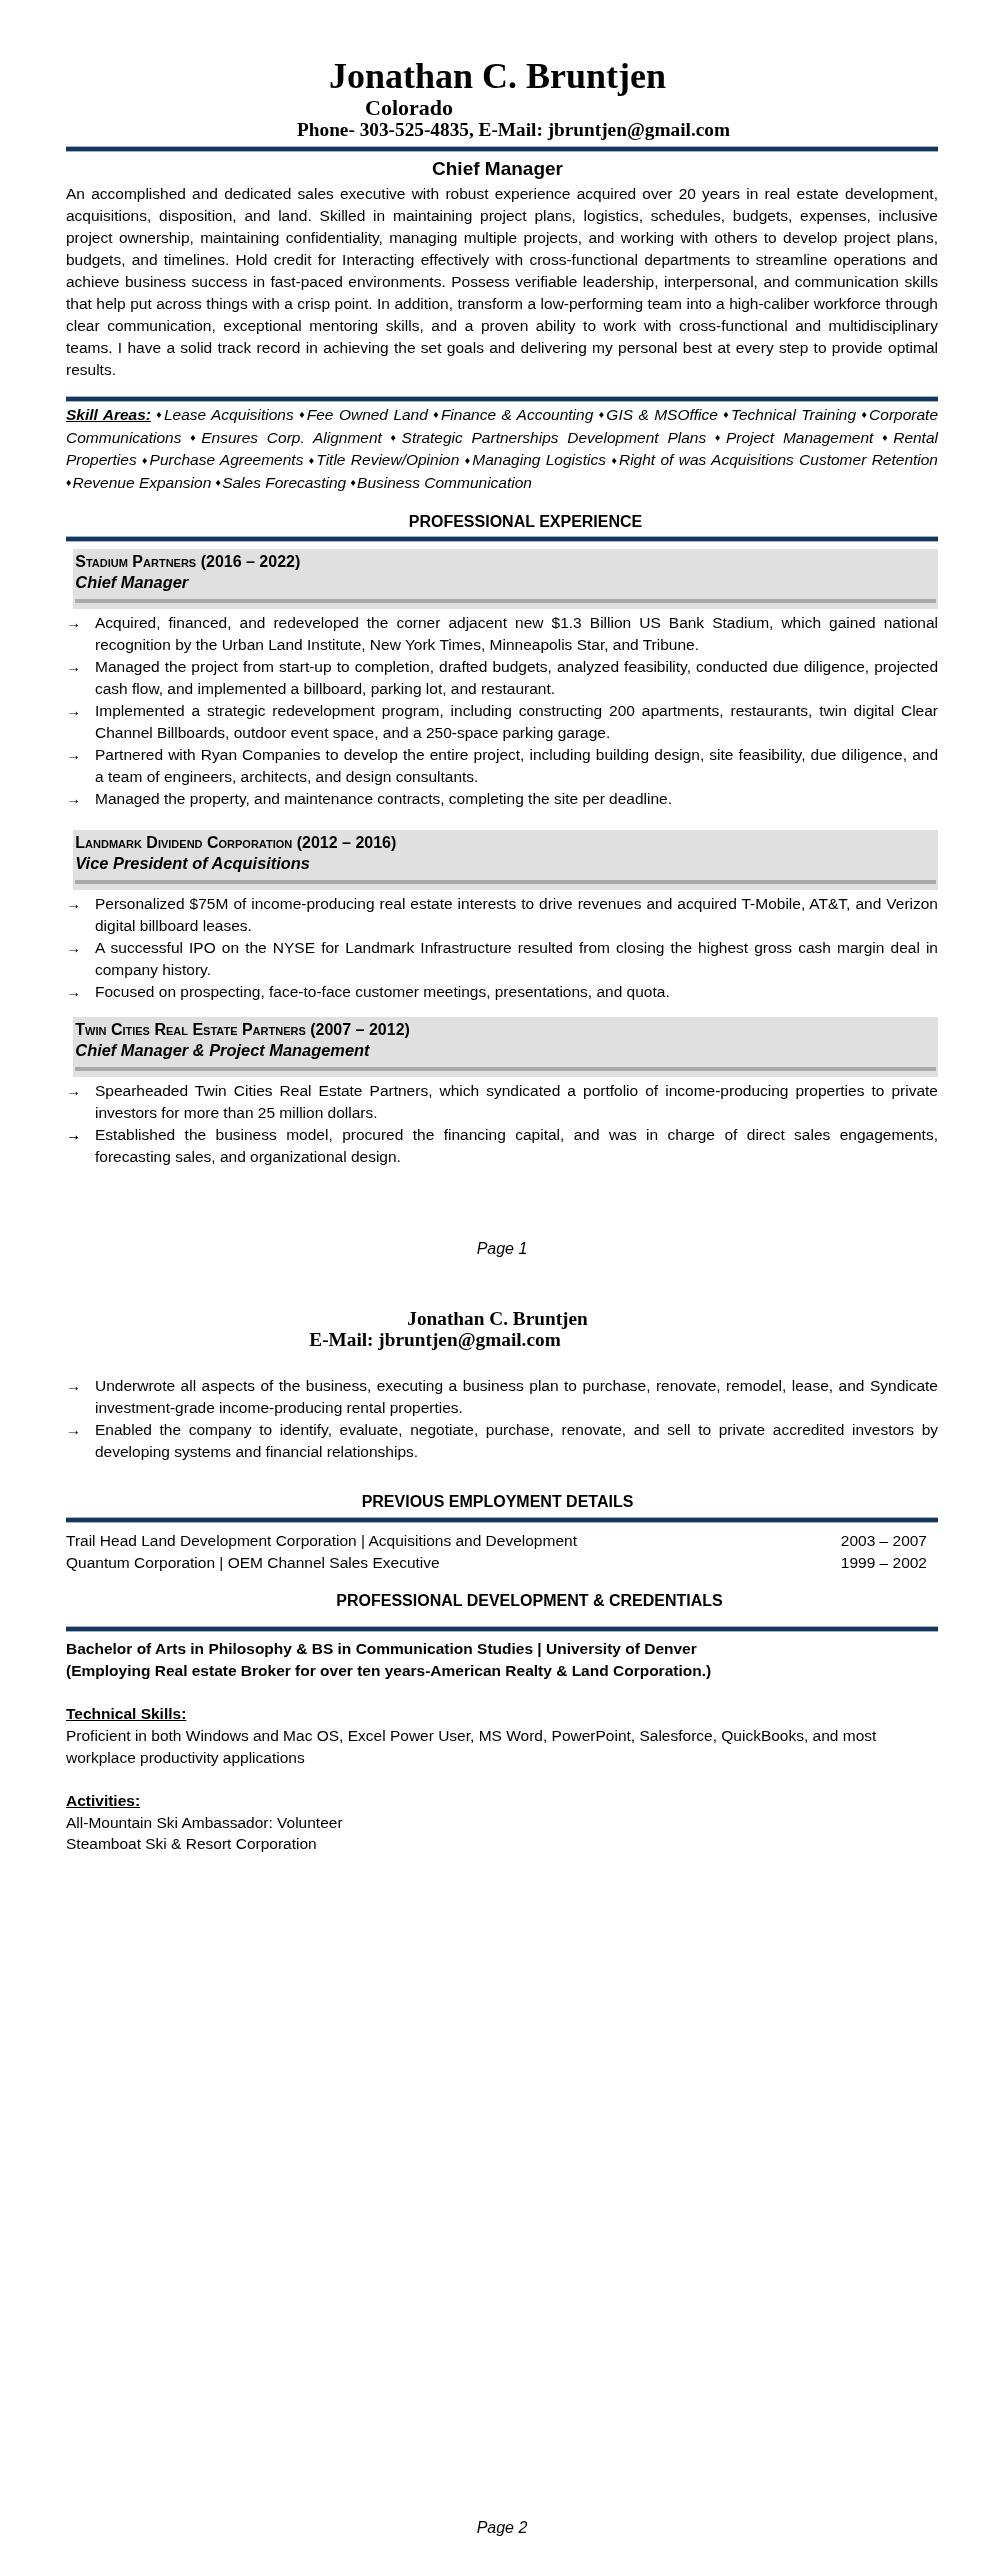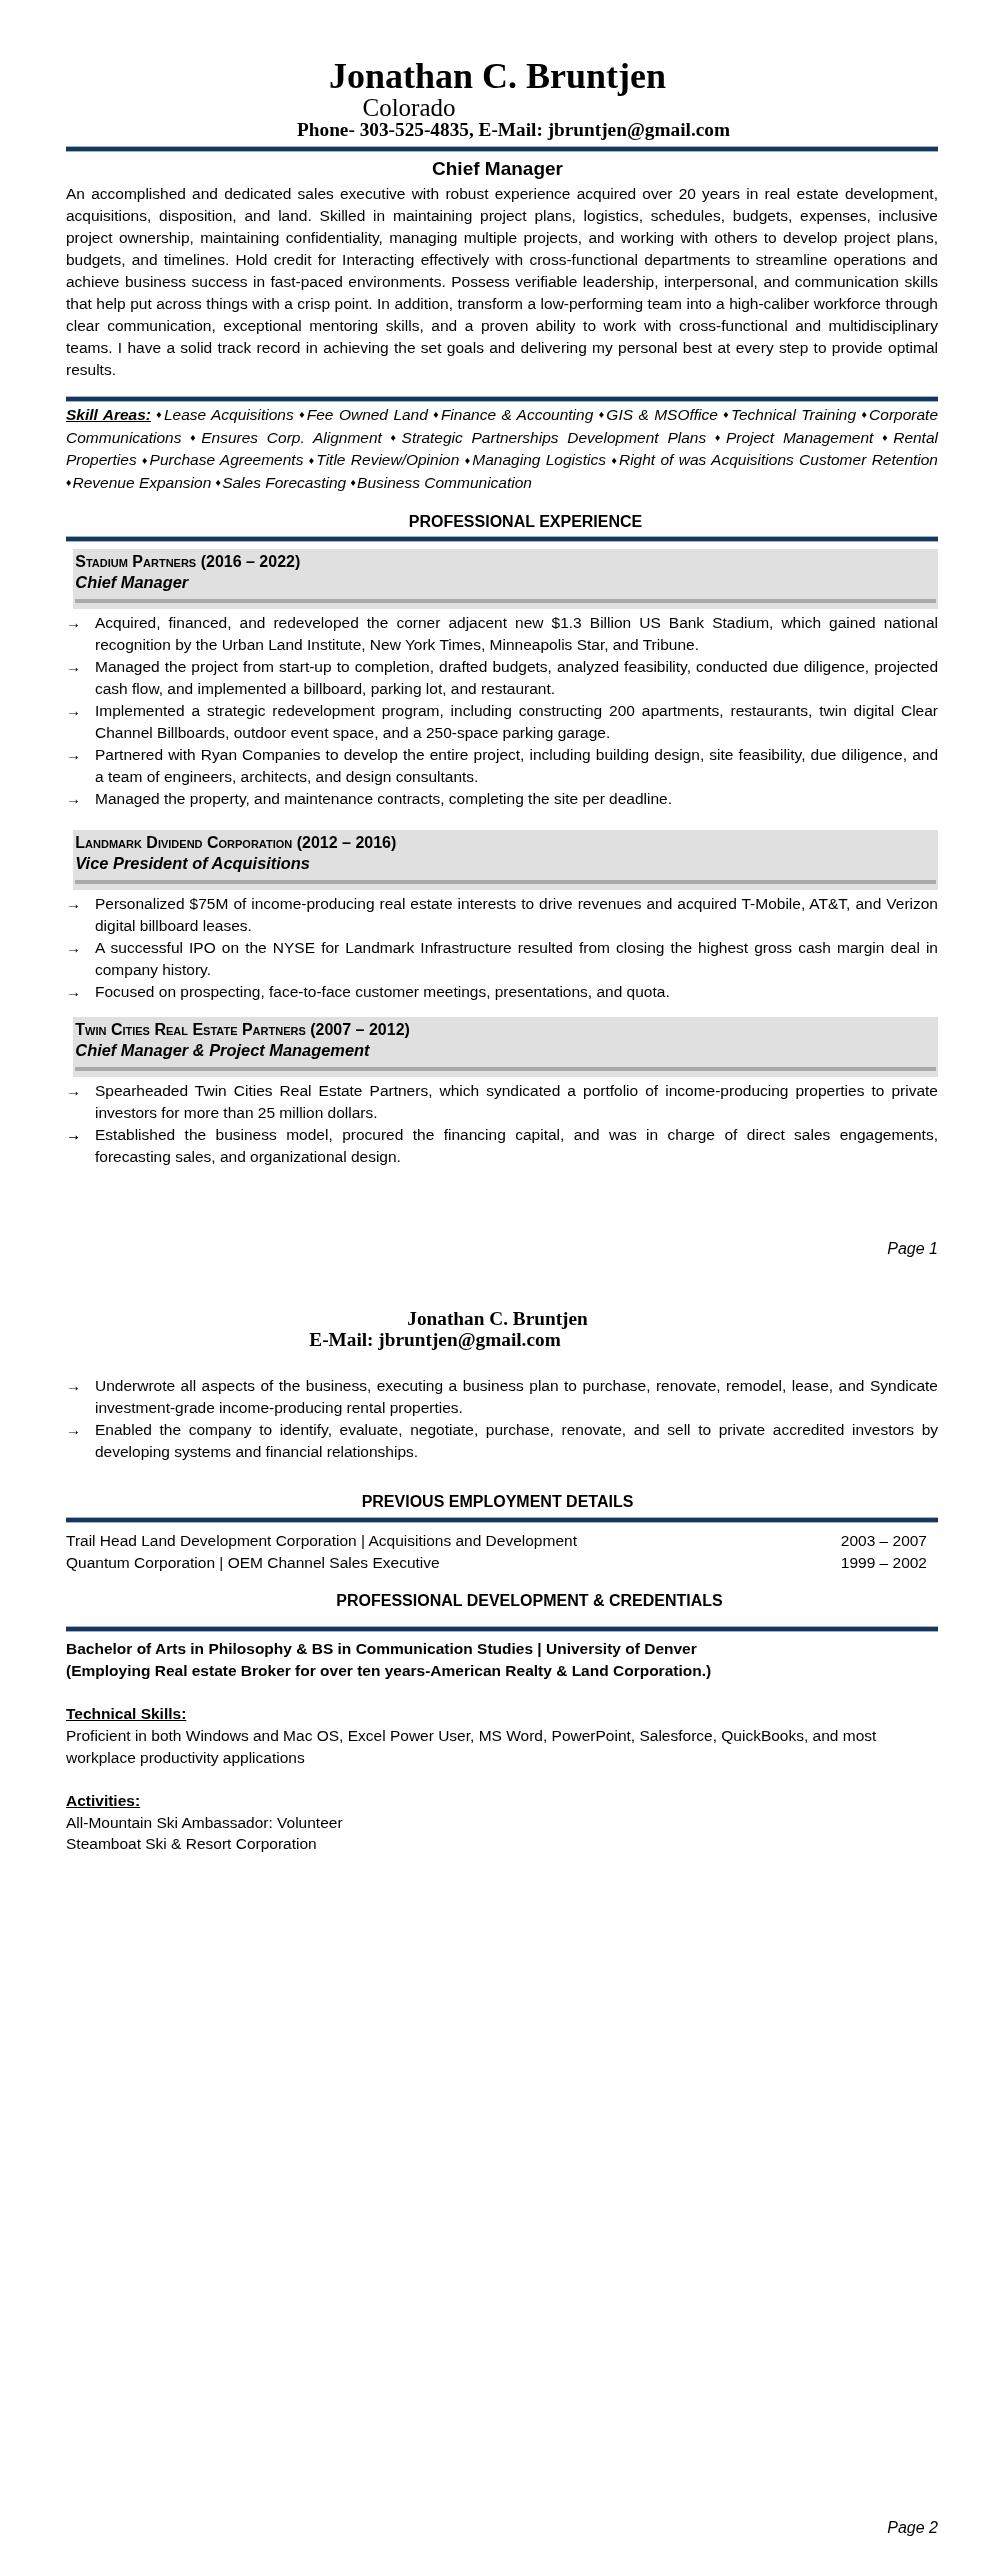--- a/index.html
+++ b/index.html
@@ -5,21 +5,21 @@
   html, body { margin:0; padding:0; background:#ffffff; }
   body { width:995px; height:2576px; position:relative; overflow:hidden; color:#000; }
   .sans { font-family:"Liberation Sans", sans-serif; }
   .serif { font-family:"Liberation Serif", serif; }
   .abs { position:absolute; }
   .content { left:66px; width:872px; }
   .center { text-align:center; }
 
   
   .name { top:56px; left:0; width:995px; font-size:36px; font-weight:bold; line-height:41px; }
-  .loc { top:97px; left:0; width:818px; font-size:25px; font-weight:normal; line-height:21px; }
+  .loc { top:97px; left:0; width:818px; font-size:22px; font-weight:bold; line-height:21px; }
   .contact { top:119px; left:0; width:995px; font-size:19.3px; font-weight:bold; line-height:22px;padding-left:16px; }
 
   .rule { position:absolute; left:66px; width:872px; height:3.5px; background:#17365d;
           border-top:0.6px solid #9fb3c8; border-bottom:0.6px solid #9fb3c8; box-sizing:content-box; }
 
   .headline { top:157px; left:0; width:995px; font-size:19px; font-weight:bold; line-height:23.4px; }
 
   .para { font-size:15.5px; line-height:22px; text-align:justify; margin:0; }
   .summary { top:183px; }
 
@@ -33,21 +33,21 @@
   .job-box { background:#e0e0e0; padding:2.3px 2.3px 0 2.3px;margin-left:7px; }
   .job-co { font-size:16px; font-weight:bold; font-variant:small-caps; line-height:21px; }
   .job-title { font-size:16.4px; font-weight:bold; font-style:italic; line-height:21px; }
   .job-rule { height:3.5px; background:#a9a9a9; margin:5.9px -2.3px 0 -2.3px; margin-left:0; margin-right:0; }
   .job-box-bottom { height:5.9px; }
 
   .bullets { list-style:none; margin:3.5px 0 0 0; padding:0; }
   .bullets li { position:relative; padding-left:29px; font-size:15.5px; line-height:22px; text-align:justify; }
   .bullets li .arrow { position:absolute; left:0; top:0; font-size:15px; }
 
-  .pagenum { font-size:16px; font-style:italic; text-align:right; }
+  .pagenum { font-size:16px; font-style:italic; text-align:center; }
 
   .p2-name { top:1308px; left:0; width:995px; font-size:19.3px; font-weight:bold; line-height:22px; }
   .p2-email { top:1329px; left:8px; width:854px; font-size:19.3px; font-weight:bold; line-height:22px; }
 
   .emp-row { position:absolute; left:66px; width:861px; font-size:15.5px; line-height:21.7px; display:flex; justify-content:space-between; }
 
   .edu { font-size:15.5px; font-weight:bold; line-height:21.7px; }
   .sub-h { font-size:15.5px; font-weight:bold; text-decoration:underline; line-height:21.7px; }
   .txt { font-size:15.5px; line-height:21.7px; }
 </style>

